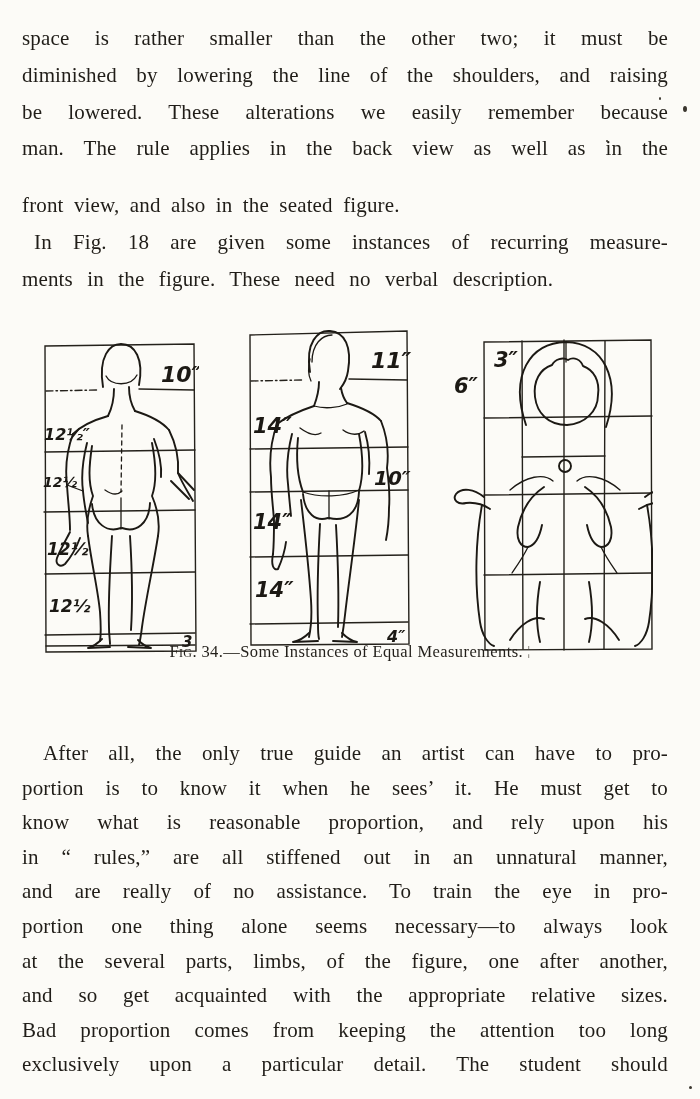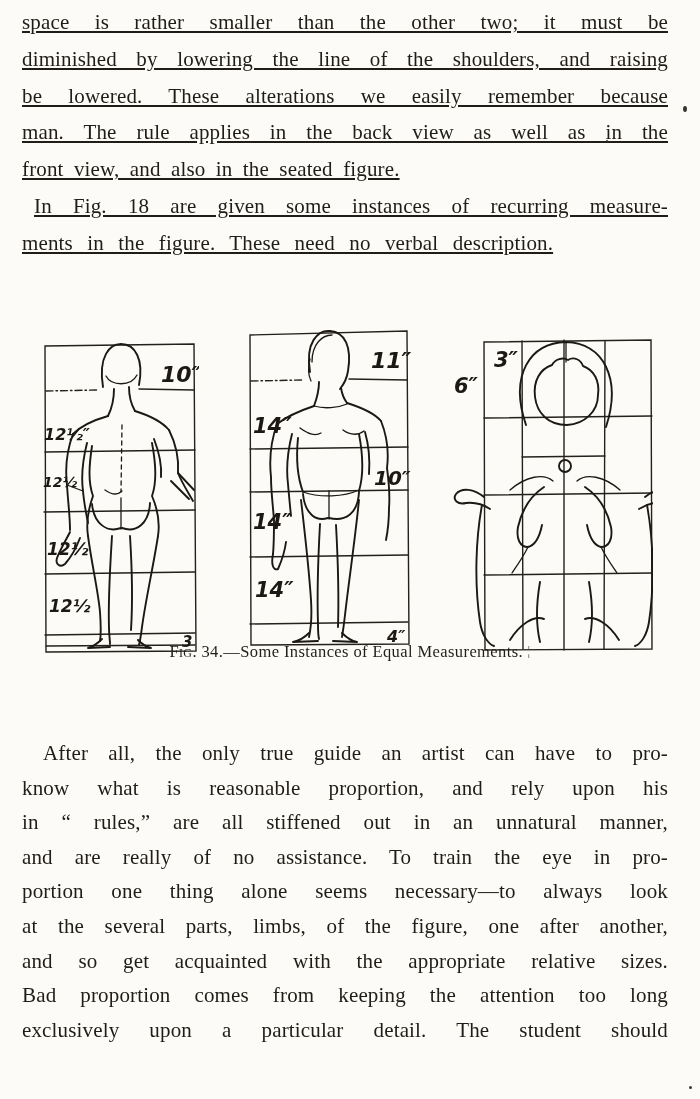--- a/index.html
+++ b/index.html
@@ -5,31 +5,31 @@
   html,body{margin:0;padding:0;}
   body{width:700px;height:1099px;overflow:hidden;background:#e8e6e0;}
   .page{
     position:relative;width:700px;height:1099px;
     background:#fcfbf7;
     color:#201d18;
     font-family:"Liberation Serif","DejaVu Serif",serif;
   }
   
   .tblock{position:absolute;left:22px;width:646px;font-size:21px;}
-  #block1{top:4px;text-decoration:underline;}
+  #block1{top:20px;}
   #block1 .line{line-height:36.8px;height:36.8px;}
   #block2{top:736px;}
   #block2 .line{line-height:34.6px;height:34.6px;}
   .line{white-space:normal;overflow:visible;letter-spacing:.15px;}
   .jline{text-align:justify;text-align-last:justify;}
   .lline{text-align:left;text-align-last:left;}
   .ind-sm{text-indent:12px;}
   .ind-md{text-indent:21px;}
   .wide{word-spacing:9px;}
-  .wide-sm{word-spacing:5px;}
+  .wide-sm{word-spacing:5px;margin-top:20px;}
   
   .panel{position:absolute;}
   .panel svg{display:block;}
   .g path, .g line{stroke:#24211b;stroke-width:1.4;fill:none;stroke-linecap:round;}
   .f path, .f circle{stroke:#1c1914;stroke-width:1.9;fill:none;stroke-linecap:round;stroke-linejoin:round;}
   .f .thin{stroke-width:1.3;}
   text.hand{
     font-family:"DejaVu Sans","Liberation Sans",sans-serif;
     font-style:italic;font-weight:600;fill:#1c1914;stroke:none;
   }
@@ -198,20 +198,21 @@
     </svg>
   </div>
 
   <div id="caption">
     <span class="sc">Fig. 34.</span><span>—Some Instances of Equal Measurements.</span>
     <span class="mark">¦</span>
   </div>
 
   <div class="tblock" id="block2">
     <div class="line jline ind-md">After all, the only true guide an artist can have to pro-</div>
+    <div class="line jline">portion is to know it when he sees’ it.  He must get to</div>
     <div class="line jline">know what is reasonable proportion, and rely upon his</div>
     <div class="line jline">in “ rules,” are all stiffened out in an unnatural manner,</div>
     <div class="line jline">and are really of no assistance.  To train the eye in pro-</div>
     <div class="line jline">portion one thing alone seems necessary—to always look</div>
     <div class="line jline">at the several parts, limbs, of the figure, one after another,</div>
     <div class="line jline">and so get acquainted with the appropriate relative sizes.</div>
     <div class="line jline">Bad proportion comes from keeping the attention too long</div>
     <div class="line jline">exclusively upon a particular detail.  The student should</div>
   </div>
 

